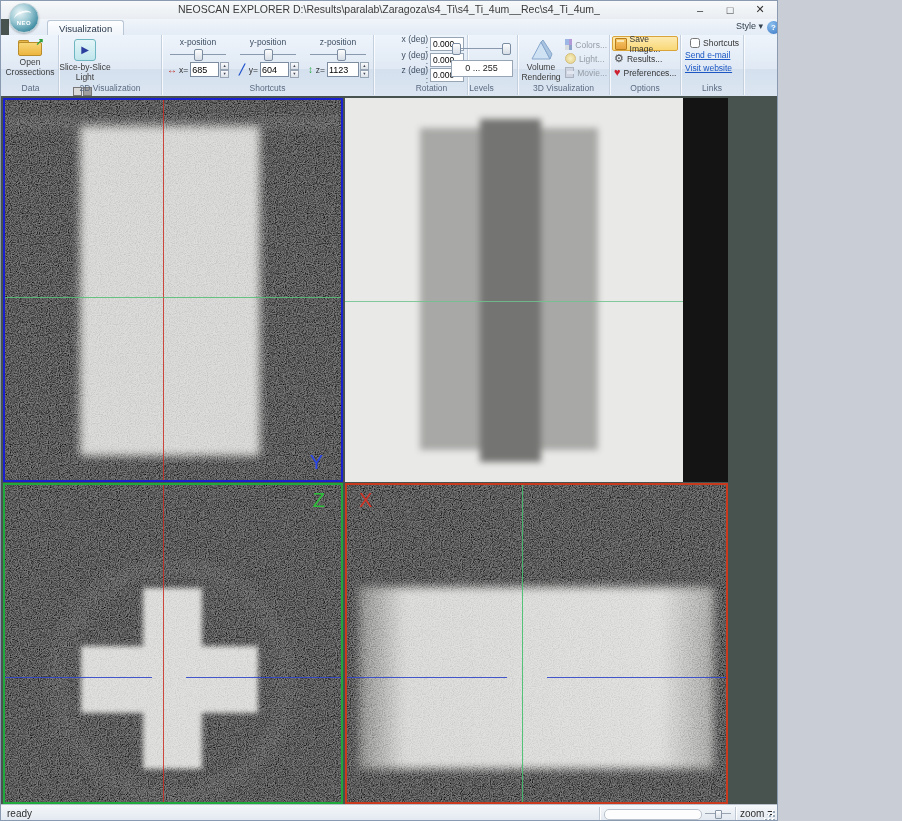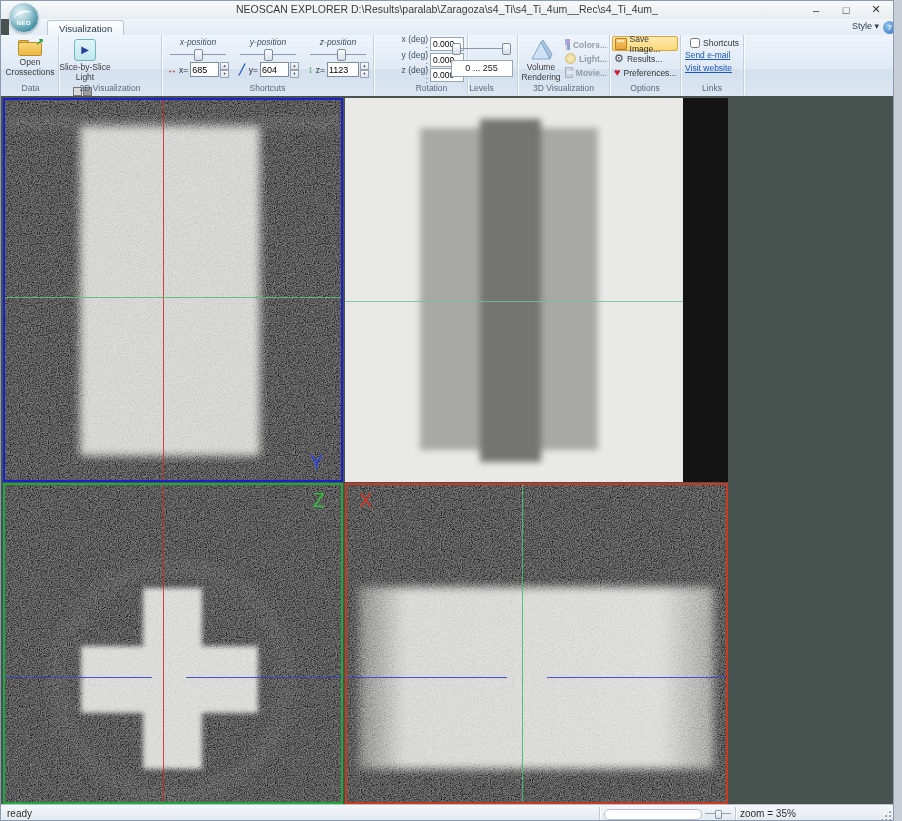--- a/index.html
+++ b/index.html
@@ -1,16 +1,16 @@
 <!DOCTYPE html>
 <html><head>
 <meta charset="utf-8">
 <style>
   html,body{margin:0;padding:0;background:#c9ced6;}
-  #app{position:relative;width:894px;height:821px;font-family:"Liberation Sans",sans-serif;
+  #app{position:relative;width:778px;height:821px;font-family:"Liberation Sans",sans-serif;
        box-sizing:border-box;border:1px solid #8a9ab0;overflow:hidden;background:#48534f;
        -webkit-font-smoothing:antialiased;}
   
   .titlebar{position:absolute;left:0;top:0;width:100%;height:18px;
             background:linear-gradient(#f7f9fa,#e9edf1);}
   .title-text{position:absolute;left:0;right:0;top:2px;text-align:center;
               font-size:10.5px;color:#3a3a3a;}
   .win-btns{position:absolute;right:2px;top:0;height:18px;display:flex;}
   .win-btn{width:30px;height:17px;display:flex;align-items:center;justify-content:center;
            font-size:11px;color:#333;cursor:default;}
@@ -51,21 +51,21 @@
           border:1px solid #b98c2c;border-bottom:none;border-radius:2px 2px 0 0;}
   .folder-arrow{position:absolute;right:-2px;top:-4px;font-size:10px;font-weight:bold;color:#2e9e3a;}
   .movie-sq{width:20px;height:20px;margin:1px 0 2px;background:linear-gradient(#e3f5f8,#bfe6ec);
           border:1px solid #6db6c2;border-radius:3px;display:flex;align-items:center;justify-content:center;
           color:#2b3f9e;font-size:10px;}
   .ortho-grid{width:20px;height:20px;margin:1px 0 2px;display:grid;grid-template-columns:9px 9px;
           grid-template-rows:9px 9px;gap:1px;}
   .ortho-grid div{border:1px solid #777;box-sizing:border-box;}
   
   .poscol{position:absolute;top:2px;width:66px;}
-  .pos-title{font-size:8.5px;color:#3f4f63;text-align:center;height:11px;font-style:italic;}
+  .pos-title{font-size:8.5px;color:#3f4f63;text-align:center;height:11px;}
   .pos-slider{position:relative;height:12px;margin:0 5px;}
   .pos-track{position:absolute;left:0;right:0;top:6px;height:1px;background:#8a99ad;}
   .pos-thumb{position:absolute;top:1px;width:7px;height:10px;
           background:linear-gradient(#fdfdfd,#d6dde6);border:1px solid #7d8da1;border-radius:2px;}
   .pos-row{display:flex;align-items:center;gap:2px;padding:2px 2px 0 2px;}
   .axis-glyph{width:11px;font-size:10px;font-weight:bold;text-align:center;line-height:12px;}
   .pos-eq{font-size:8.5px;color:#333;}
   .spinbox{display:flex;align-items:stretch;height:15px;}
   .spinbox input{width:25px;height:13px;border:1px solid #7d8da1;font-size:9px;padding:0 1px;
           font-family:"Liberation Sans",sans-serif;}
@@ -76,21 +76,21 @@
   .rot-row{display:flex;align-items:center;margin:2.5px 3px 0 3px;height:13px;}
   .rot-label{width:36px;font-size:8.5px;color:#3f4f63;text-align:right;padding-right:2px;}
   .rot-row input{width:28px;height:12px;border:1px solid #97a5b5;font-size:8.5px;padding:0 2px;
           font-family:"Liberation Sans",sans-serif;}
   
   .lvl-slider{position:relative;height:13px;margin:7px 6px 0 6px;}
   .lvl-box{width:60px;height:15px;margin:5px auto 0 auto;border:1px solid #97a5b5;background:#fff;
           font-size:9px;text-align:center;line-height:15px;color:#222;}
   
   .smallstack{position:absolute;left:47px;top:3px;width:42px;}
-  .small-row{display:flex;align-items:center;gap:3px;height:13px;margin-bottom:1px;font-size:8.5px;font-weight:bold;}
+  .small-row{display:flex;align-items:center;gap:3px;height:13px;margin-bottom:1px;font-size:8.5px;}
   .disabled-txt{color:#949ca6;}
   .colors-ic{width:11px;height:11px;display:grid;grid-template-columns:1fr 1fr;grid-template-rows:1fr 1fr;opacity:.6;}
   .bulb-ic{width:9px;height:9px;border-radius:50%;background:radial-gradient(#fdf2b5,#e8c34e);
           border:1px solid #caa94a;opacity:.7;}
   .film-ic{width:11px;height:9px;background:#c9ccd8;border:1px solid #9298a8;opacity:.65;position:relative;}
   .film-ic::before{content:"";position:absolute;left:1px;top:3px;width:7px;height:3px;background:#e8eaf2;}
   
   .opt-row{display:flex;align-items:center;gap:3px;height:13px;margin:1px 2px 0 2px;
           font-size:8.5px;color:#333;border-radius:2px;padding:0 2px;}
   .opt-hl{background:linear-gradient(#fdeab2,#f9d876);border:1px solid #d9a53a;}

